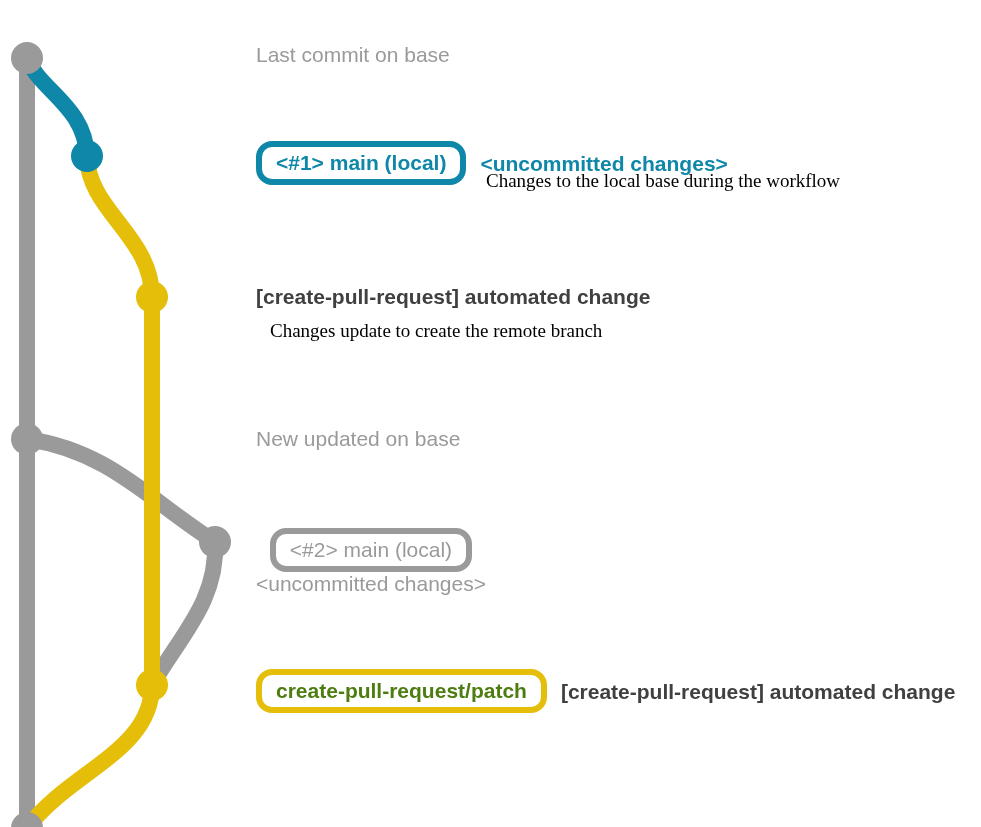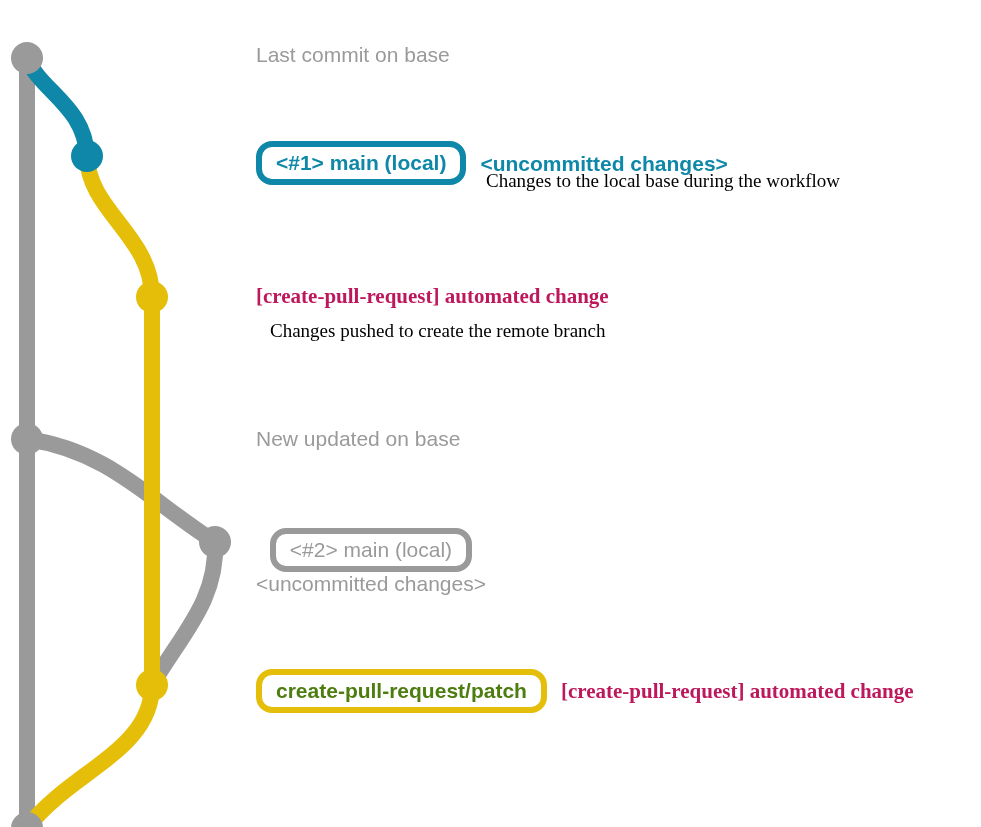--- a/index.html
+++ b/index.html
@@ -55,21 +55,21 @@
     border-color: #9a9a9a;
     color: #9a9a9a;
   }
   .subject {
     font-family: "Liberation Sans", sans-serif;
     font-size: 21px;
     line-height: 1.1;
   }
   .subject.gray  { color: #9a9a9a; }
   .subject.teal  { color: #0e87a8; font-weight: bold; }
-  .subject.yellow{ color: #be185d; font-weight: bold; font-family: Liberation Serif, serif; }
+  .subject.yellow{ color: #404040; font-weight: bold; }
   .note {
     position: absolute;
     font-family: "Liberation Serif", serif;
     font-size: 19px;
     color: #000000;
     white-space: nowrap;
   }
   .chip-gap { width: 14px; display: inline-block; }
 </style>
 </head>
@@ -109,21 +109,21 @@
   <div class="row" style="left:256px; top:110px;">
     <span class="ref-chip teal">&lt;#1&gt; main (local)</span>
     <span class="chip-gap"></span>
     <span class="subject teal">&lt;uncommitted changes&gt;</span>
   </div>
   <div class="note" style="left:486px; top:139px;">Changes to the local base during the workflow</div>
 
   <div class="row" style="left:256px; top:254px;">
     <span class="subject yellow">[create-pull-request] automated change</span>
   </div>
-  <div class="note" style="left:270px; top:289px;">Changes pushed to create the remote branch</div>
+  <div class="note" style="left:270px; top:289px;">Changes update to create the remote branch</div>
 
   <div class="row" style="left:256px; top:396px;">
     <span class="subject gray">New updated on base</span>
   </div>
 
   <div class="row" style="left:256px; top:497px;flex-direction:column;">
     <span class="ref-chip gray">&lt;#2&gt; main (local)</span>
     <span class="chip-gap"></span>
     <span class="subject gray">&lt;uncommitted changes&gt;</span>
   </div>

